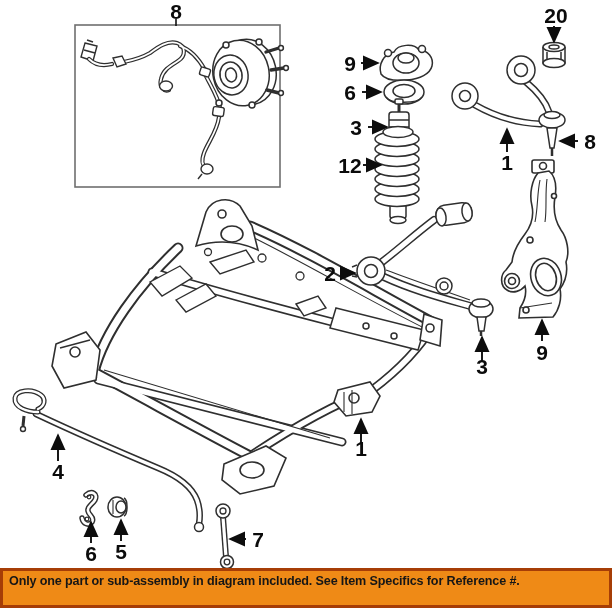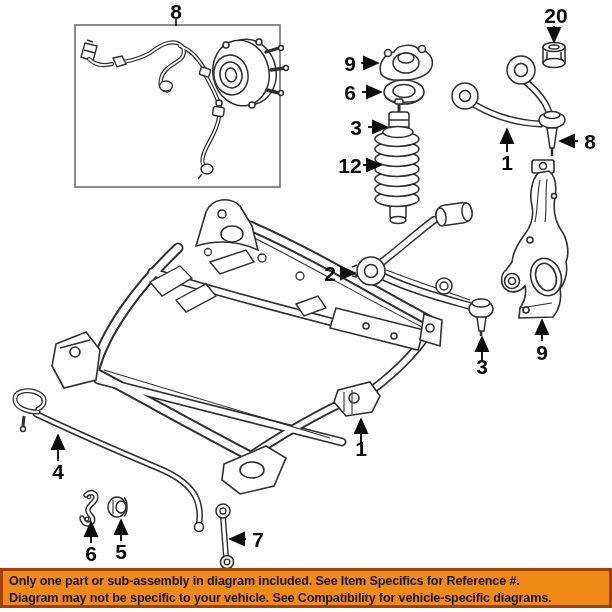--- a/index.html
+++ b/index.html
@@ -344,16 +344,15 @@
 <div class="callout" style="left:356px;top:127px">3</div>
 <div class="callout" style="left:350px;top:63px">9</div>
 <div class="callout" style="left:350px;top:165px">12</div>
 <div class="callout" style="left:350px;top:92px">6</div>
 <div class="callout" style="left:556px;top:15px">20</div>
 <div class="callout" style="left:507px;top:162px">1</div>
 <div class="callout" style="left:590px;top:141px">8</div>
 
 <div class="banner" style="background: rgb(239, 138, 22); border-color: rgb(166, 61, 6); color: rgb(22, 22, 22);">
   <div class="banner-line">Only one part or sub-assembly in diagram included. See Item Specifics for Reference #.</div>
-  <div class="banner-line">Diagram may not be specific to your vehicle. See Compatibility for vehicle-specific diagrams.</div>
 </div>
 
 </div>
 
 </body></html>

